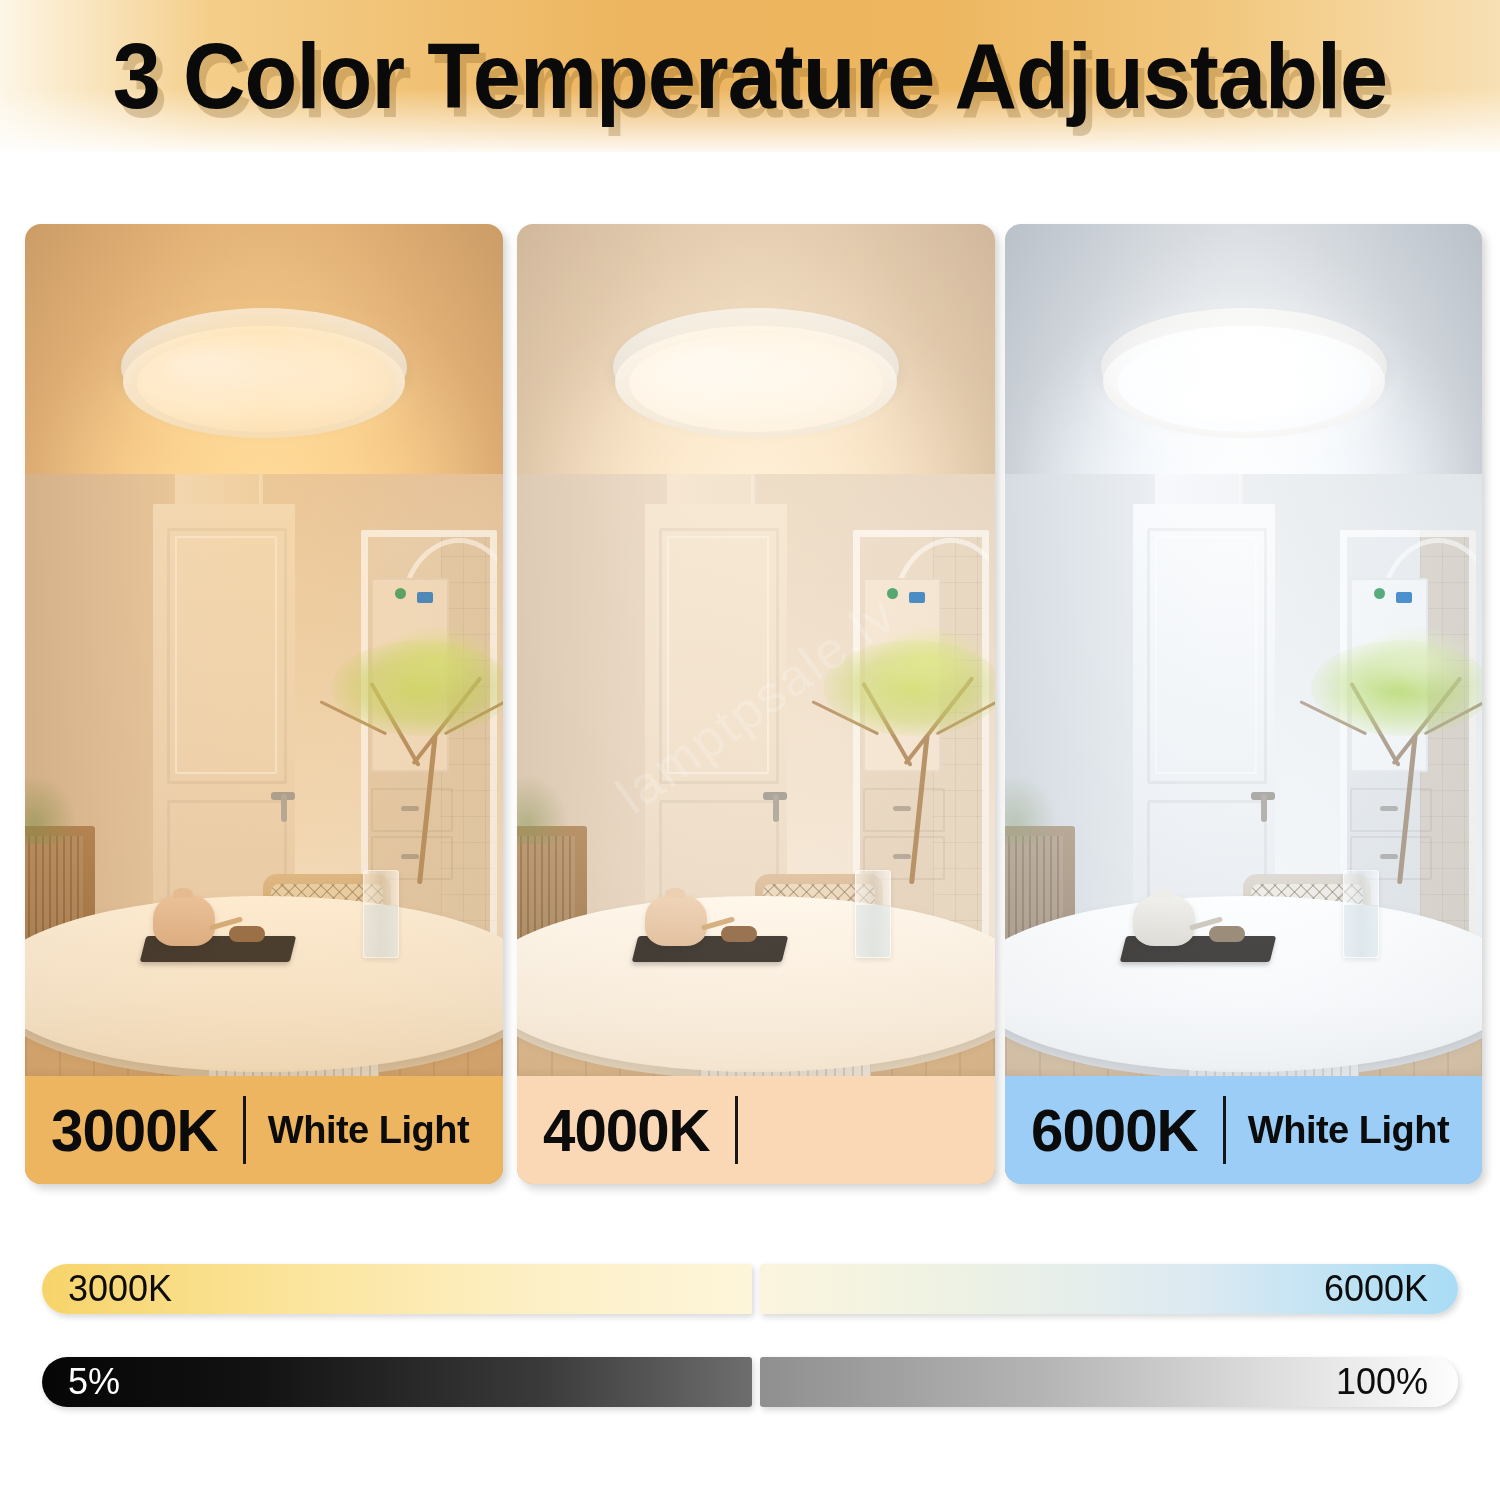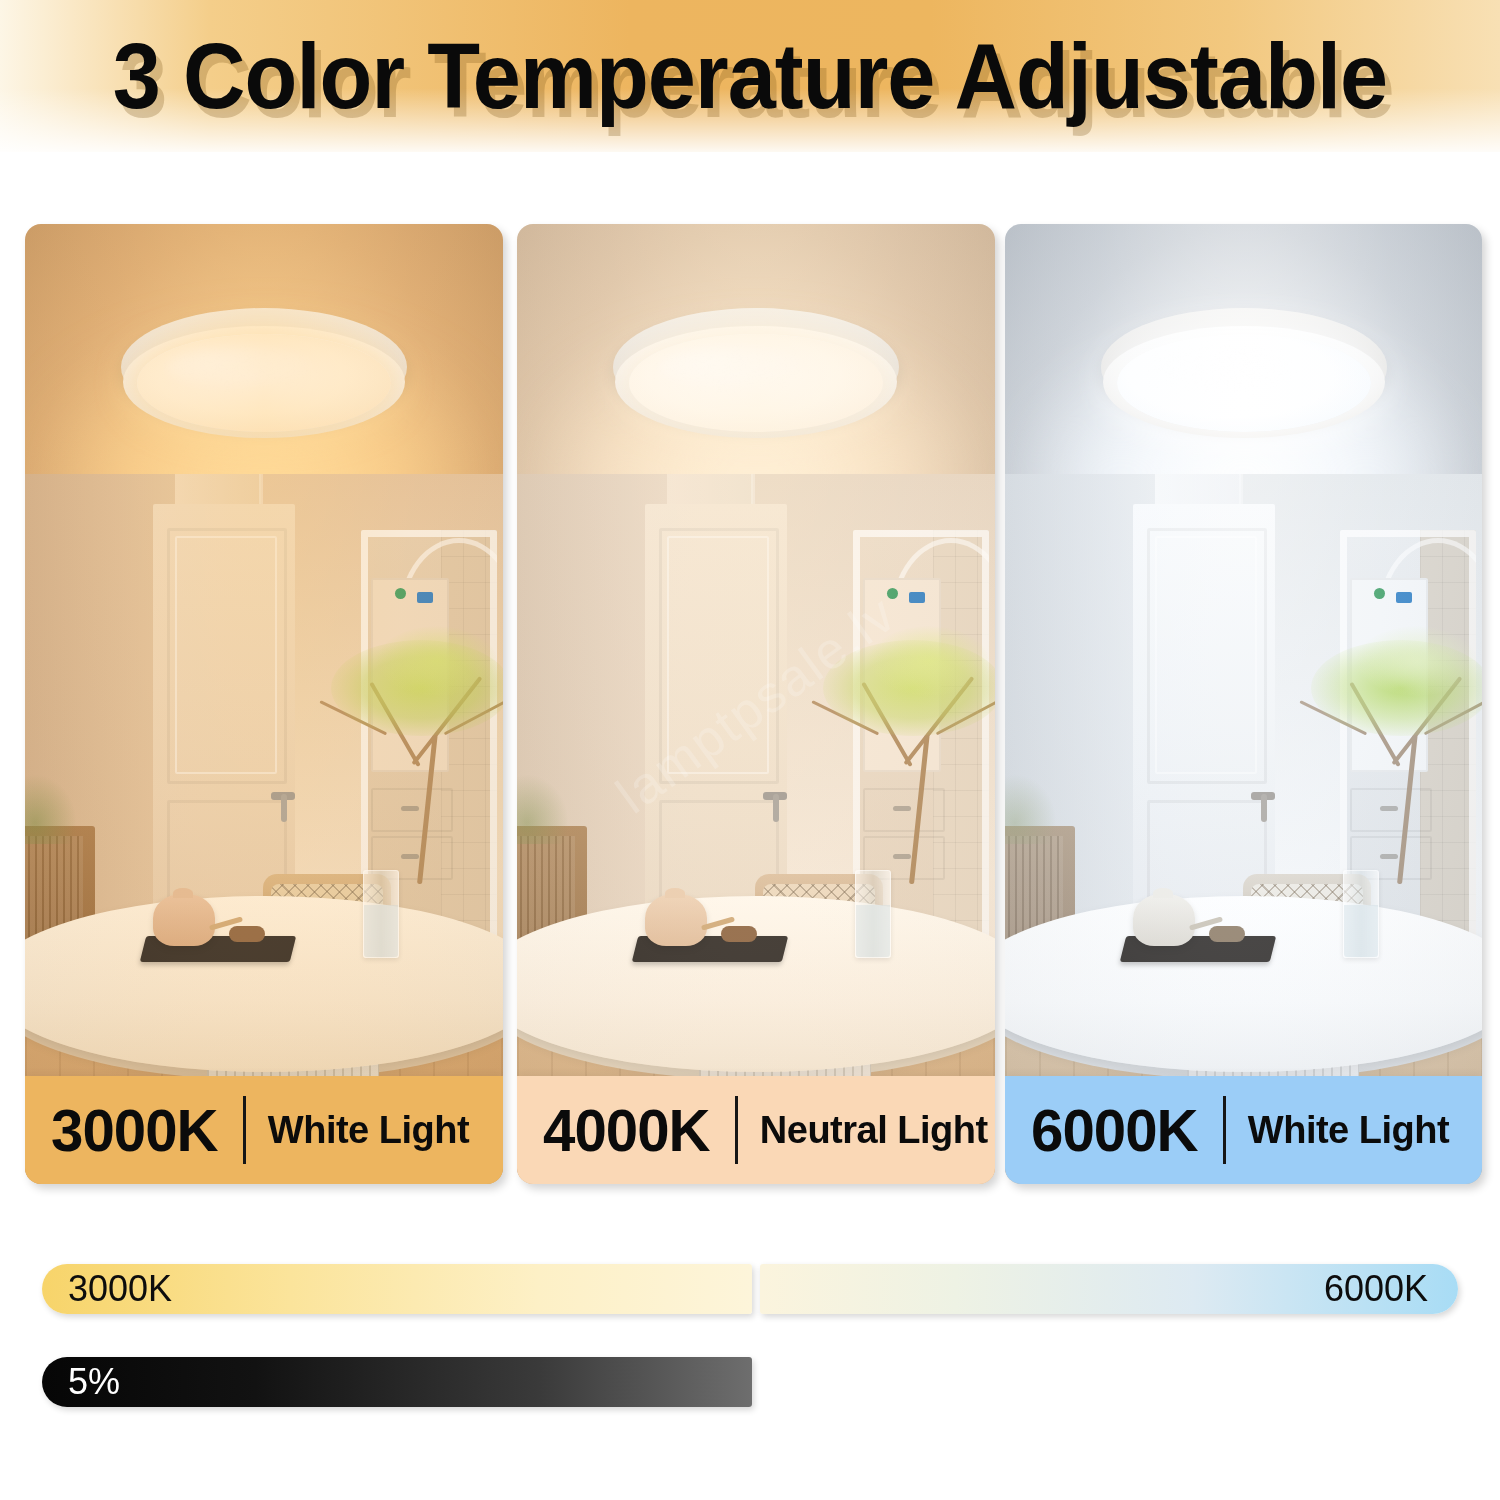--- a/index.html
+++ b/index.html
@@ -387,21 +387,20 @@
         </div>
       </div>
 
       <div class="glow-overlay" style="background:radial-gradient(ellipse at 50% 18%, rgba(255,236,205,0.34) 0%, rgba(255,228,196,0.14) 45%, rgba(200,165,120,0.08) 100%);"></div>
       <div class="watermark">lamptpsale.lv</div>
     </div>
 
     <div class="band b2">
       <span class="kelvin">4000K</span>
       <span class="divider"></span>
-      <span class="desc">Neutral Light</span>
     </div>
   </div>
 
   <div class="panel p3">
     <div class="scene">
       <div class="ceiling" style="background:radial-gradient(ellipse at 50% 118%, #ffffff 0%, #eef1f4 34%, #c9ced4 70%, #b7bdc4 100%);"></div>
       <div class="halo" style="background:radial-gradient(ellipse at center, rgba(255,255,255,0.98) 0%, rgba(244,249,255,0.55) 45%, rgba(240,246,255,0) 75%);"></div>
       <div class="lamp">
         <div class="lamp-body"></div>
         <div class="lamp-rim"></div>
@@ -493,13 +492,16 @@
   </div>
   <div class="bar-half right">
     <span class="bar-label">6000K</span>
   </div>
 </div>
 
 <div class="bar-row dim">
   <div class="bar-half left">
     <span class="bar-label">5%</span>
   </div>
+  <div class="bar-half right">
+    <span class="bar-label">100%</span>
+  </div>
 </div>
 
 </body></html>

